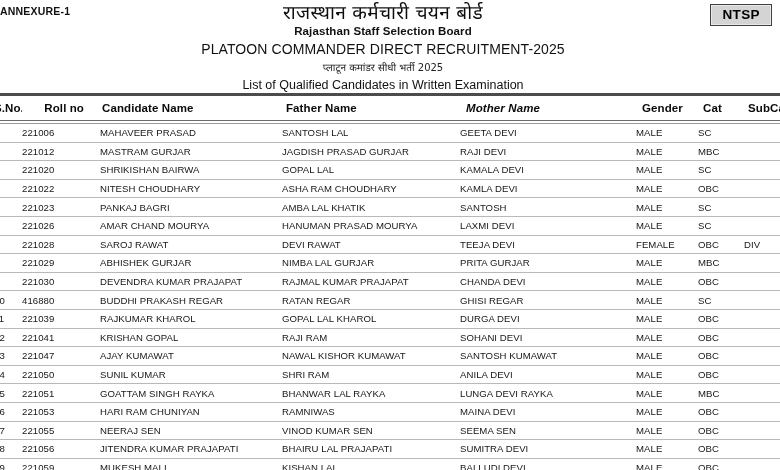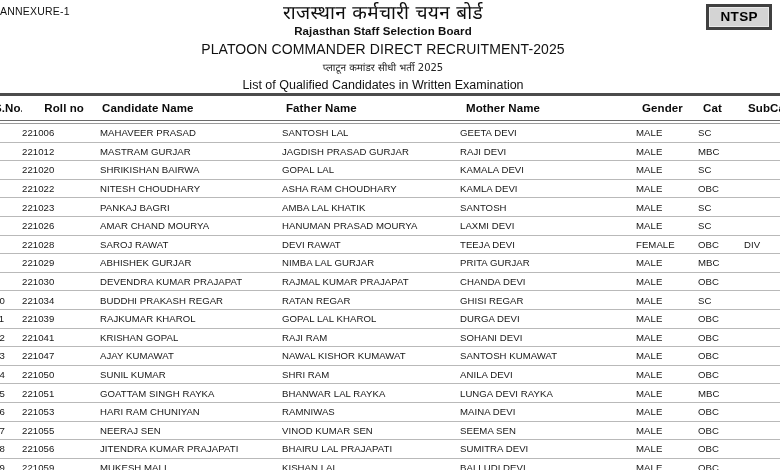--- a/index.html
+++ b/index.html
@@ -29,31 +29,31 @@
   .top-bar {
     position: relative;
     height: 90px;
   }
 
   .annexure {
     position: absolute;
     left: 14px;
     top: 5px;
     font-size: 10.5px;
-    font-weight: normal;
+    font-weight: bold;
     letter-spacing: 0.2px;
     color: #111;
   }
 
   .ntsp-badge {
     position: absolute;
     right: 8px;
     top: 4px;
     background: #d4d4d4;
-    border: 3px solid #404040;
+    border: 1px solid #404040;
     padding: 2px 11px 3px 11px;
     font-size: 13.5px;
     font-weight: bold;
     letter-spacing: 0.4px;
     color: #000;
     box-shadow: inset 0 0 0 1px #e9e9e9;
   }
 
   .titles {
     text-align: center;
@@ -143,21 +143,21 @@
   .c-roll   { width: 62px;  text-align: left; padding-right: 8px !important; }
   .c-cand   { width: 178px; padding-left: 8px !important; margin-top: 21px; }
   .c-father { width: 174px; padding-left: 4px !important; }
   .c-mother { width: 172px; padding-left: 4px !important; }
   .c-gender { width: 58px;  padding-left: 4px !important; }
   .c-cat    { width: 42px;  padding-left: 4px !important; }
   .c-subcat { width: 62px;  padding-left: 4px !important; }
 
   thead .c-roll   { text-align: right !important; padding-right: 10px !important; }
   thead .c-father { padding-left: 6px !important; }
-  thead .c-mother { padding-left: 6px !important; }
+  thead .c-mother { padding-left: 6px !important; font-style: italic; }
   thead .c-gender { padding-left: 4px !important; }
   thead .c-cat    { padding-left: 3px !important; }
   thead .c-subcat { padding-left: 3px !important; }
 </style>
 </head>
 <body>
 
 <div class="page">
 
   <div class="top-bar">
@@ -281,21 +281,21 @@
           <td class="c-roll">221030</td>
           <td class="c-cand">DEVENDRA KUMAR PRAJAPAT</td>
           <td class="c-father">RAJMAL KUMAR PRAJAPAT</td>
           <td class="c-mother">CHANDA DEVI</td>
           <td class="c-gender">MALE</td>
           <td class="c-cat">OBC</td>
           <td class="c-subcat"></td>
         </tr>
         <tr>
           <td class="c-sno">10</td>
-          <td class="c-roll">221034</td>
+          <td class="c-roll">416880</td>
           <td class="c-cand">BUDDHI PRAKASH REGAR</td>
           <td class="c-father">RATAN REGAR</td>
           <td class="c-mother">GHISI REGAR</td>
           <td class="c-gender">MALE</td>
           <td class="c-cat">SC</td>
           <td class="c-subcat"></td>
         </tr>
         <tr>
           <td class="c-sno">11</td>
           <td class="c-roll">221039</td>

